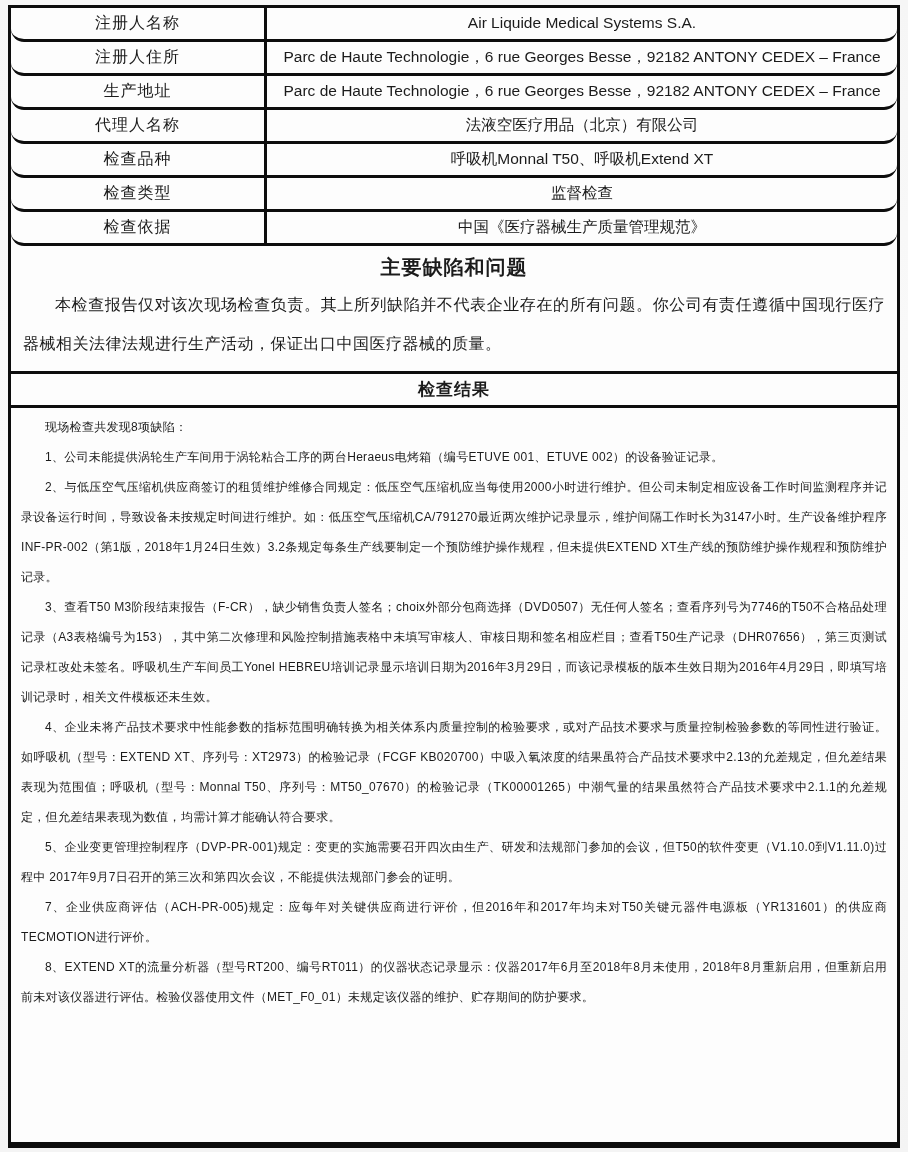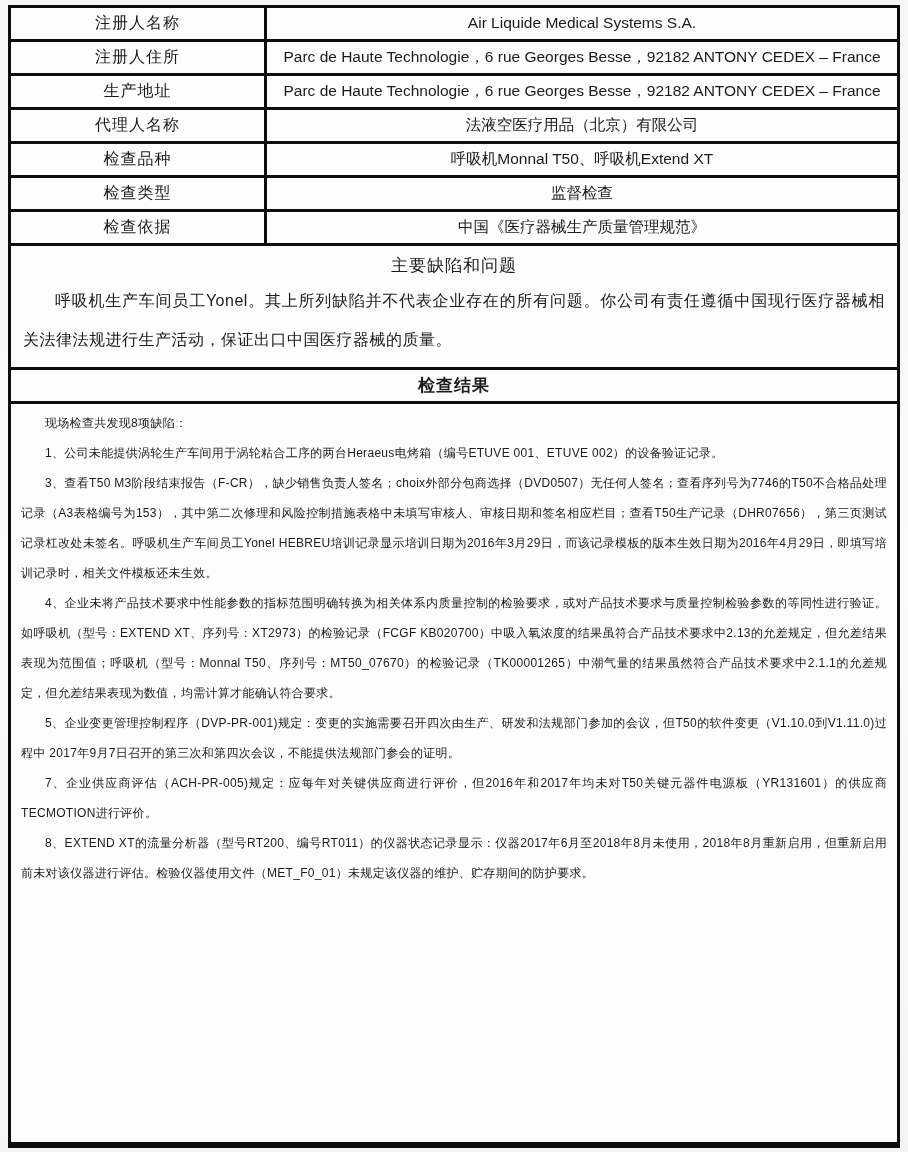--- a/index.html
+++ b/index.html
@@ -24,20 +24,21 @@
     border: 3px solid #0d0d0d;
     background: #fdfdfd;
     display: flex;
     flex-direction: column;
   }
   
   .info-row {
     display: flex;
     border-bottom: 3px solid #0d0d0d;
     align-items: stretch;
+    border-radius: 13px;
   }
   .info-label {
     width: 256px;
     flex: 0 0 256px;
     border-right: 3px solid #0d0d0d;
     display: flex;
     align-items: center;
     justify-content: center;
     font-size: 16px;
     letter-spacing: 1px;
@@ -55,22 +56,22 @@
     box-sizing: border-box;
     line-height: 1.35;
   }
   
   .section-defects {
     border-bottom: 3px solid #0d0d0d;
     padding: 4px 12px 8px 12px;
   }
   .section-title {
     text-align: center;
-    font-weight: normal;
-    font-size: 17px;
+    font-weight: bold;
+    font-size: 20px;
     letter-spacing: 1px;
     margin: 4px 0 2px 0;
   }
   .disclaimer {
     font-size: 16px;
     line-height: 39px;
     text-indent: 2em;
     text-align: justify;
     margin: 4px 0 0 0;
     letter-spacing: 0.5px;
@@ -127,28 +128,29 @@
       <div class="info-label">检查类型</div>
       <div class="info-value">监督检查</div>
     </div>
     <div class="info-row">
       <div class="info-label">检查依据</div>
       <div class="info-value">中国《医疗器械生产质量管理规范》</div>
     </div>
 
     <div class="section-defects">
       <div class="section-title">主要缺陷和问题</div>
-      <p class="disclaimer">呼吸机生产车间员工Yonel。其上所列缺陷并不代表企业存在的所有问题。你公司有责任遵循中国现行医疗器械相关法律法规进行生产活动，保证出口中国医疗器械的质量。</p>
+      <p class="disclaimer">本检查报告仅对该次现场检查负责。其上所列缺陷并不代表企业存在的所有问题。你公司有责任遵循中国现行医疗器械相关法律法规进行生产活动，保证出口中国医疗器械的质量。</p>
     </div>
 
     <div class="results-header">检查结果</div>
 
     <div class="results-body">
       <p>现场检查共发现8项缺陷：</p>
       <p>1、公司未能提供涡轮生产车间用于涡轮粘合工序的两台Heraeus电烤箱（编号ETUVE 001、ETUVE 002）的设备验证记录。</p>
+      <p>2、与低压空气压缩机供应商签订的租赁维护维修合同规定：低压空气压缩机应当每使用2000小时进行维护。但公司未制定相应设备工作时间监测程序并记录设备运行时间，导致设备未按规定时间进行维护。如：低压空气压缩机CA/791270最近两次维护记录显示，维护间隔工作时长为3147小时。生产设备维护程序INF-PR-002（第1版，2018年1月24日生效）3.2条规定每条生产线要制定一个预防维护操作规程，但未提供EXTEND XT生产线的预防维护操作规程和预防维护记录。</p>
       <p>3、查看T50 M3阶段结束报告（F-CR），缺少销售负责人签名；choix外部分包商选择（DVD0507）无任何人签名；查看序列号为7746的T50不合格品处理记录（A3表格编号为153），其中第二次修理和风险控制措施表格中未填写审核人、审核日期和签名相应栏目；查看T50生产记录（DHR07656），第三页测试记录杠改处未签名。呼吸机生产车间员工Yonel HEBREU培训记录显示培训日期为2016年3月29日，而该记录模板的版本生效日期为2016年4月29日，即填写培训记录时，相关文件模板还未生效。</p>
       <p>4、企业未将产品技术要求中性能参数的指标范围明确转换为相关体系内质量控制的检验要求，或对产品技术要求与质量控制检验参数的等同性进行验证。如呼吸机（型号：EXTEND XT、序列号：XT2973）的检验记录（FCGF KB020700）中吸入氧浓度的结果虽符合产品技术要求中2.13的允差规定，但允差结果表现为范围值；呼吸机（型号：Monnal T50、序列号：MT50_07670）的检验记录（TK00001265）中潮气量的结果虽然符合产品技术要求中2.1.1的允差规定，但允差结果表现为数值，均需计算才能确认符合要求。</p>
       <p>5、企业变更管理控制程序（DVP-PR-001)规定：变更的实施需要召开四次由生产、研发和法规部门参加的会议，但T50的软件变更（V1.10.0到V1.11.0)过程中 2017年9月7日召开的第三次和第四次会议，不能提供法规部门参会的证明。</p>
       <p>7、企业供应商评估（ACH-PR-005)规定：应每年对关键供应商进行评价，但2016年和2017年均未对T50关键元器件电源板（YR131601）的供应商TECMOTION进行评价。</p>
       <p>8、EXTEND XT的流量分析器（型号RT200、编号RT011）的仪器状态记录显示：仪器2017年6月至2018年8月未使用，2018年8月重新启用，但重新启用前未对该仪器进行评估。检验仪器使用文件（MET_F0_01）未规定该仪器的维护、贮存期间的防护要求。</p>
     </div>
 
   </div>
 </div>
 

